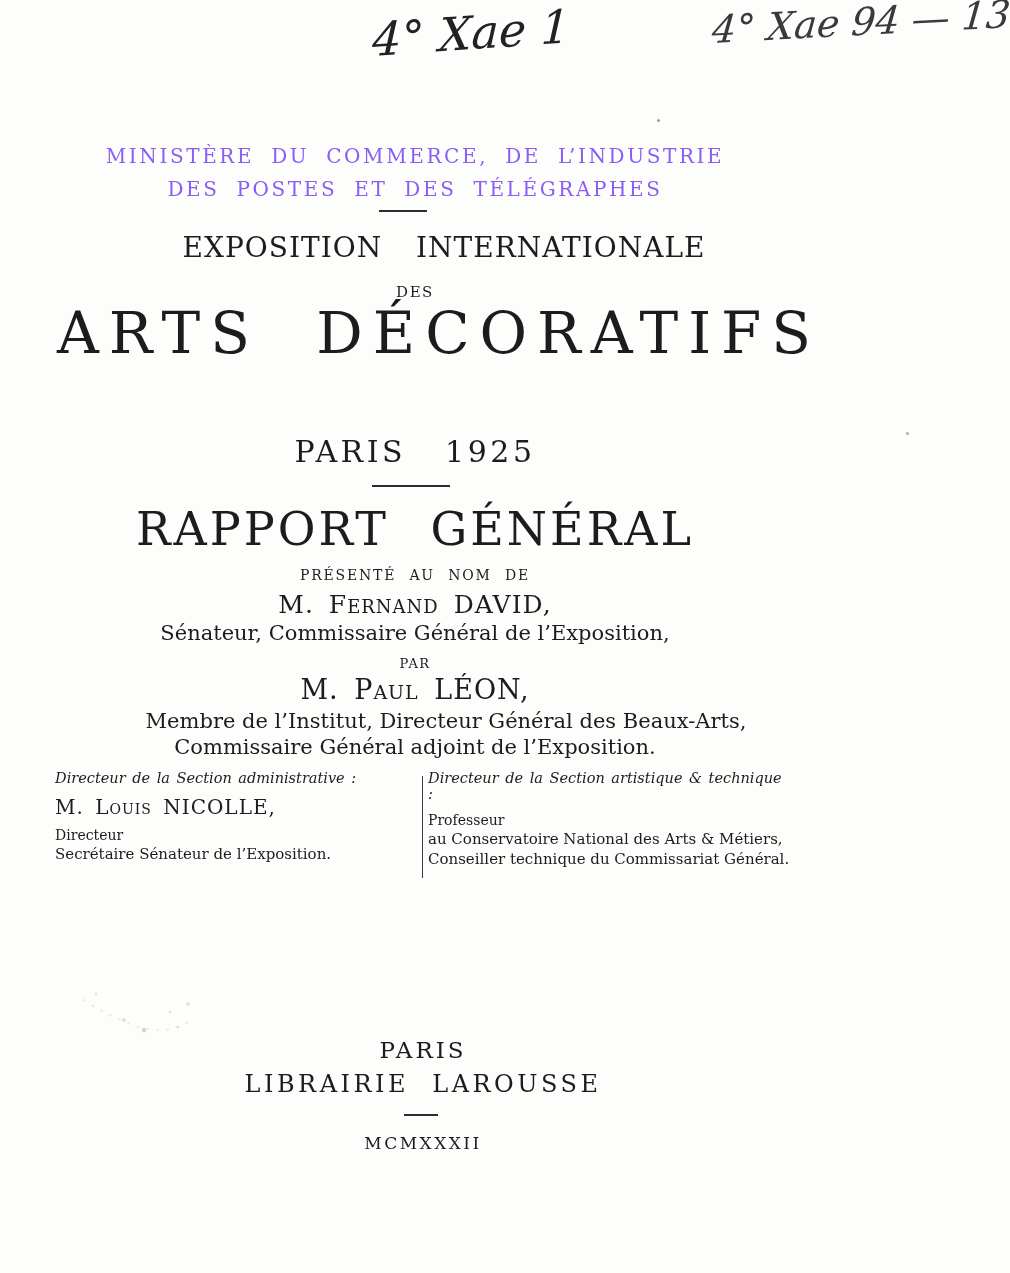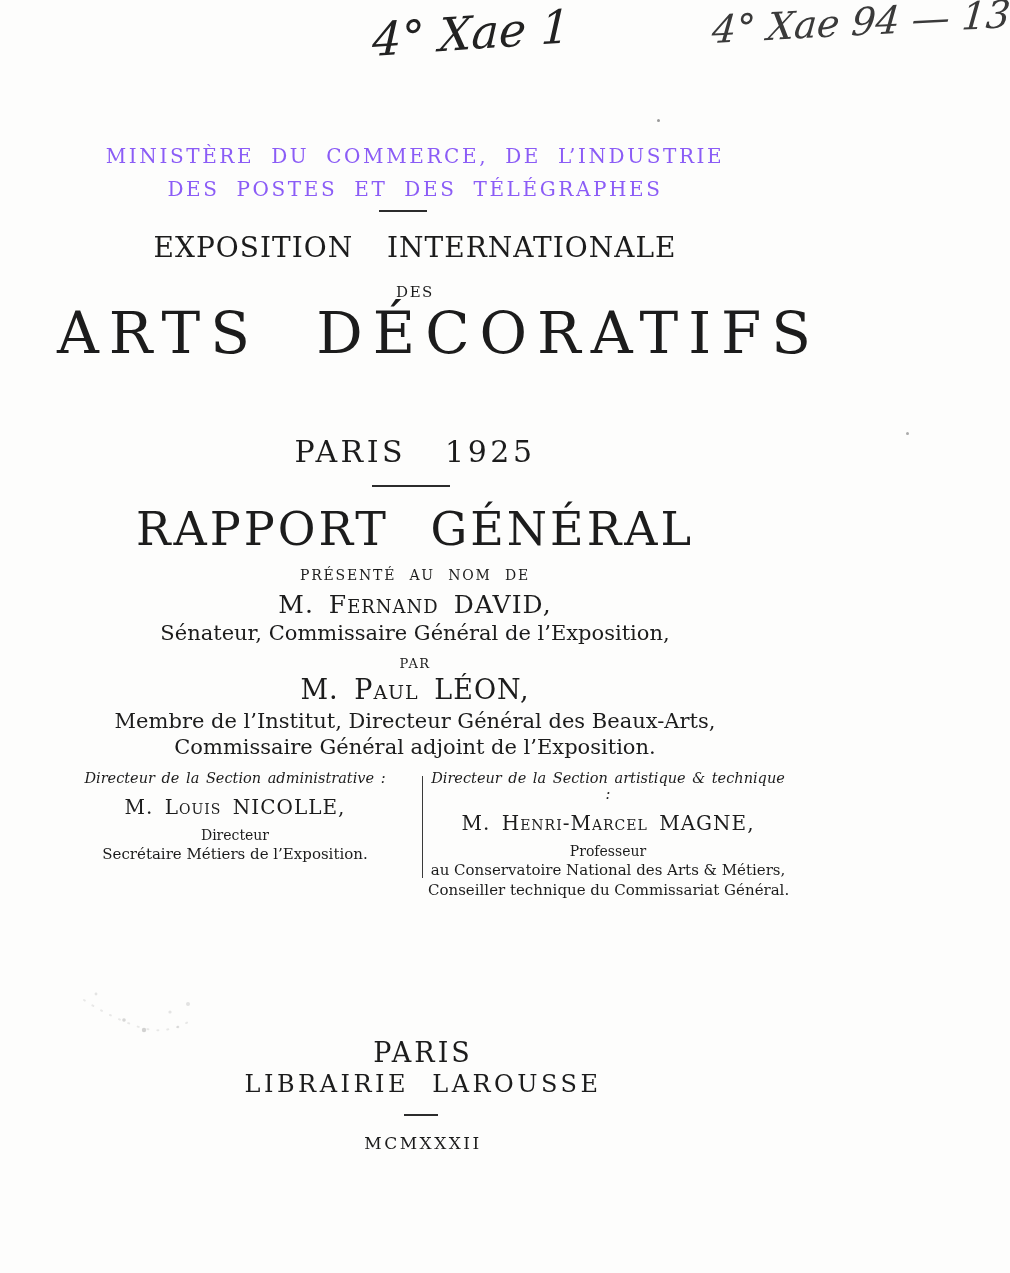--- a/index.html
+++ b/index.html
@@ -25,51 +25,51 @@
     position: absolute;
     font-family: "DejaVu Serif", serif;
     font-style: italic;
     white-space: nowrap;
   }
   .hw-left  { left: 372px; top: 6px;  font-size: 46px; color: #222; transform: rotate(-4deg) skewX(-6deg); }
   .hw-right { left: 712px; top: 0px;  font-size: 38px; color: #3a3a3a; transform: rotate(-3deg) skewX(-8deg); }
   
   .ministry { top: 140px; font-size: 20px; letter-spacing: 2.6px; word-spacing: 8px; line-height: 33px; color: #8b5cf6; }
   
-  .expo-line1 { top: 231px; font-size: 28px; letter-spacing: 1px; word-spacing: 24px; }
+  .expo-line1 { top: 231px; font-size: 28px; letter-spacing: 1px; word-spacing: 24px; padding-left: 29px; }
   .expo-des   { top: 283px; font-size: 15px; letter-spacing: 1.5px; }
   .main-title { top: 299px; font-size: 58px; letter-spacing: 10px; word-spacing: 28px; padding-left: 24px; }
   .expo-line4 { top: 387px; font-size: 30px; letter-spacing: 2px; word-spacing: 11px; }
   .paris-year { top: 434px; font-size: 30px; letter-spacing: 3.5px; word-spacing: 26px; }
   
   .report-title { top: 502px; font-size: 46px; letter-spacing: 3px; word-spacing: 24px; }
   .presented    { top: 567px; font-size: 14px; letter-spacing: 1.8px; word-spacing: 7px; }
   .david-line   { top: 590px; font-size: 25px; letter-spacing: 1px; word-spacing: 6px; }
   .david-role   { top: 621px; font-size: 21px; }
   .par-line     { top: 656px; font-size: 13px; letter-spacing: 1.5px; }
   .leon-line    { top: 674px; font-size: 27px; letter-spacing: 1px; word-spacing: 6px; }
-  .leon-role1   { top: 709px; font-size: 21px; }
+  .leon-role1   { top: 709px; font-size: 21px; padding-left: 31px; }
   .leon-role2   { top: 735px; font-size: 21px; }
   .sc { font-variant: small-caps; }
   
   .rule { position: absolute; height: 2px; background: #2c2c2c; }
   .rule-ministry { left: 379px; top: 210px;  width: 48px; }
   .rule-paris    { left: 372px; top: 485px;  width: 78px; }
   .rule-imprint  { left: 404px; top: 1114px; width: 34px; }
   
-  .col { position: absolute; width: 360px; text-align: center; }
+  .col { position: absolute; width: 360px; }
   .col-left  { left: 55px;  top: 770px; }
   .col-right { left: 428px; top: 770px; }
   .col-heading { font-style: italic; font-size: 14.5px; margin-bottom: 9px; word-spacing: 2px; }
   .col-name    { font-size: 20px; letter-spacing: 1px; word-spacing: 4px; margin-bottom: 7px; }
   .col-role1   { font-size: 14px; line-height: 18px; }
   .col-role    { font-size: 15px; line-height: 20px; white-space: nowrap; }
   .vdivider { position: absolute; left: 422px; top: 776px; width: 1px; height: 102px; background: #3a3a3a; }
   
-  .imprint-city      { top: 1037px; left: 8px; font-size: 27px; letter-spacing: 3px; }
+  .imprint-city      { top: 1037px; left: 8px; font-size: 23px; letter-spacing: 3px; }
   .imprint-publisher { top: 1070px; left: 8px; font-size: 24px; letter-spacing: 3.5px; word-spacing: 12px; }
   .imprint-year      { top: 1133px; left: 8px; font-size: 17px; letter-spacing: 2.5px; }
   
   .smudge { position: absolute; left: 78px; top: 982px; opacity: 0.5; }
   .speck  { position: absolute; border-radius: 50%; background: #9a9a9a; }
   .speck-1 { left: 657px; top: 119px; width: 3px; height: 3px; }
   .speck-2 { left: 906px; top: 432px; width: 3px; height: 3px; background: #ababab; }
 </style>
 </head>
 <body>
@@ -112,32 +112,27 @@
   <div class="block leon-role2">Commissaire Général adjoint de l’Exposition.</div>
 
   <div class="col col-left">
     <div class="col-heading">Directeur de la Section administrative :</div>
     <div class="col-name">
       <span>M.</span>
       <span class="sc">Louis</span>
       <span>NICOLLE,</span>
     </div>
     <div class="col-role1">Directeur</div>
-    <div class="col-role">Secrétaire Métiers de l’Exposition.</div>
+    <div class="col-role">Secrétaire Sénateur de l’Exposition.</div>
   </div>
 
   <div class="vdivider"></div>
 
   <div class="col col-right">
     <div class="col-heading">Directeur de la Section artistique &amp; technique :</div>
-    <div class="col-name">
-      <span>M.</span>
-      <span class="sc">Henri-Marcel</span>
-      <span>MAGNE,</span>
-    </div>
     <div class="col-role1">Professeur</div>
     <div class="col-role">au Conservatoire National des Arts &amp; Métiers,</div>
     <div class="col-role">Conseiller technique du Commissariat Général.</div>
   </div>
 
   <svg class="smudge" width="140" height="60" viewBox="0 0 140 60">
     <path d="M6 18 Q 30 34 58 44 T 110 40" fill="none" stroke="#8a8a8a" stroke-width="2" stroke-linecap="round" stroke-dasharray="1 9" opacity="0.35"></path>
     <circle cx="18" cy="12" r="1.4" fill="#9a9a9a" opacity="0.5"></circle>
     <circle cx="46" cy="38" r="1.8" fill="#7f7f7f" opacity="0.6"></circle>
     <circle cx="66" cy="48" r="2.2" fill="#6e6e6e" opacity="0.6"></circle>

